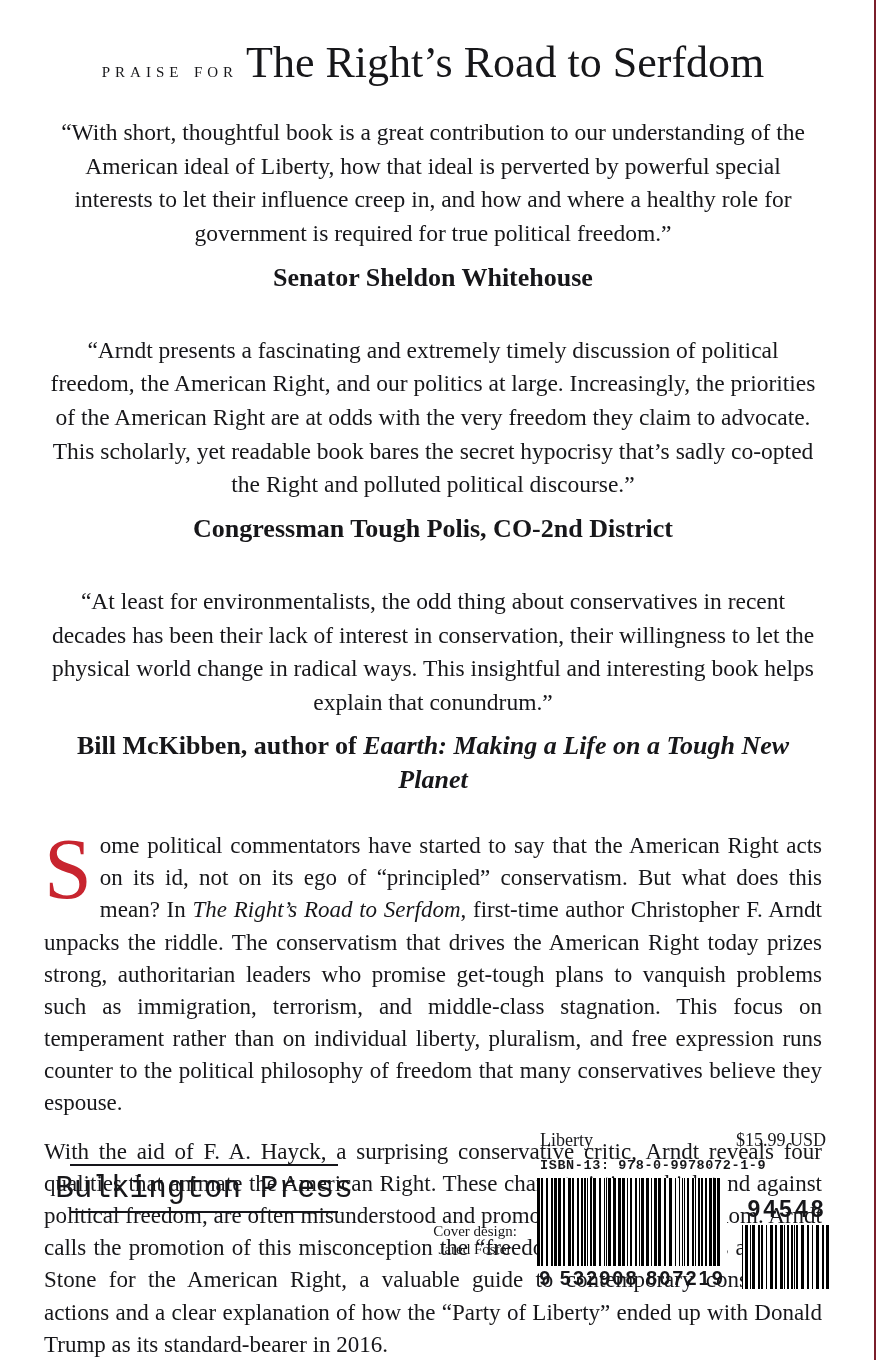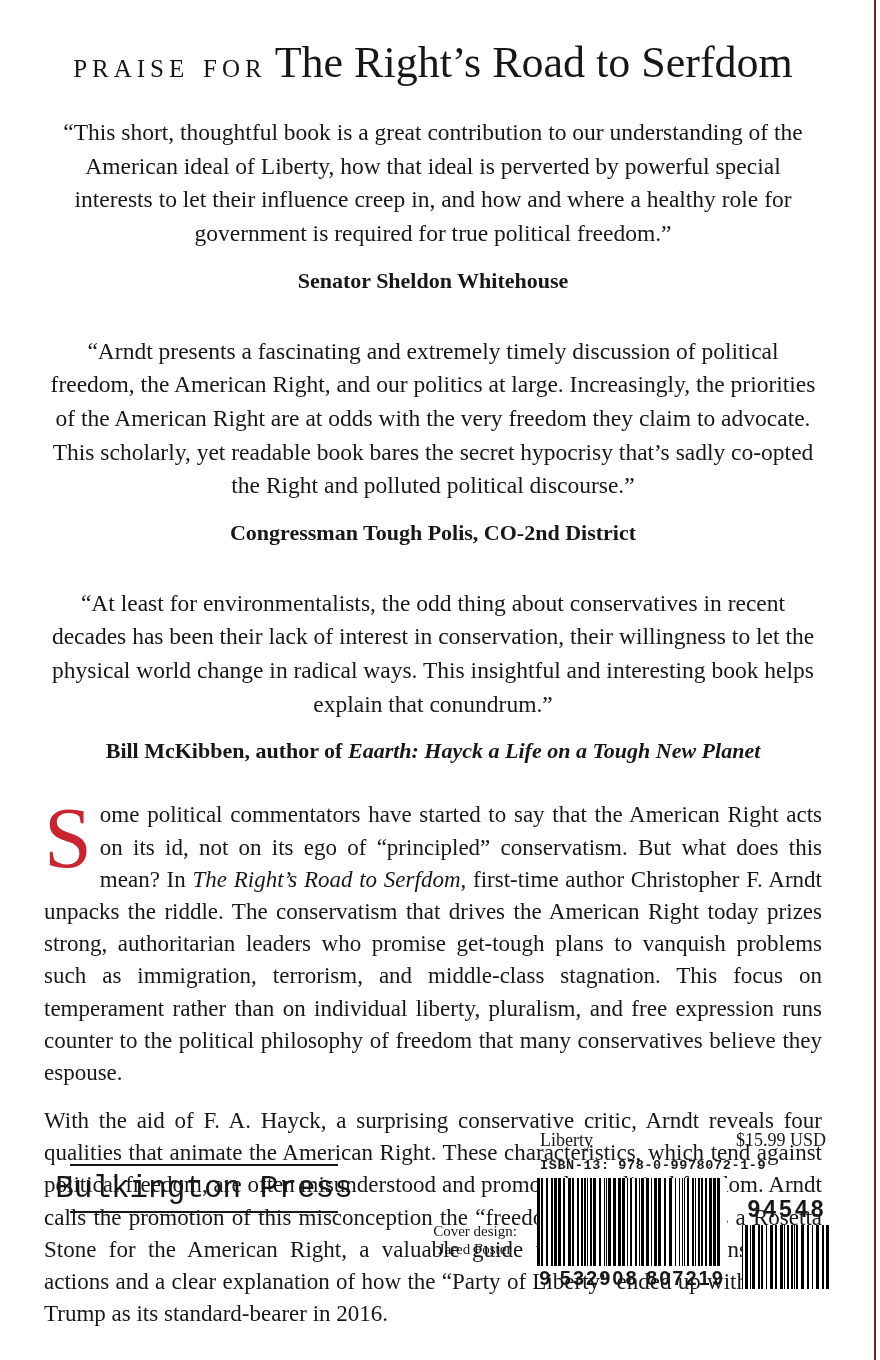--- a/index.html
+++ b/index.html
@@ -39,21 +39,21 @@
 
   
   .praise-header {
     margin: 0;
     padding-top: 40px;
     text-align: center;
     white-space: nowrap;
     line-height: 1.05;
   }
   .praise-label {
-    font-size: 35px;
+    font-size: 22px;
     letter-spacing: 5px;
     font-variant: small-caps;
     text-transform: lowercase;
     font-weight: 400;
     vertical-align: baseline;
   }
   .book-title-head {
     font-size: 44px;
     letter-spacing: 0px;
     font-weight: 400;
@@ -69,23 +69,23 @@
   .quote-block.q3 { margin-top: 40px; }
 
   .quote-text {
     font-size: 23.5px;
     line-height: 1.43;
     margin: 0;
     padding: 0 4px;
   }
   .quote-attr {
     font-weight: bold;
-    font-size: 22px;
+    font-size: 26px;
     line-height: 1.28;
-    margin: 16px 0 0 0;
+    margin: 10px 0 0 0;
   }
   .quote-attr .work-italic {
     font-style: italic;
   }
 
   
   .body-section {
     margin-top: 34px;
   }
   .body-par {
@@ -237,32 +237,32 @@
   <div id="spine-edge"></div>
 
   <div id="content">
 
     <h1 class="praise-header">
       <span class="praise-label">Praise for</span>
       <span class="book-title-head">The Right’s Road to Serfdom</span>
     </h1>
 
     <div class="quote-block q1">
-      <p class="quote-text">“This short, thoughtful book is a great contribution to our understanding of the American ideal of Liberty, how that ideal is perverted by powerful special interests to let their influence creep in, and how and where a healthy role for government is required for true political freedom.”</p>
+      <p class="quote-text">“With short, thoughtful book is a great contribution to our understanding of the American ideal of Liberty, how that ideal is perverted by powerful special interests to let their influence creep in, and how and where a healthy role for government is required for true political freedom.”</p>
       <p class="quote-attr">Senator Sheldon Whitehouse</p>
     </div>
 
     <div class="quote-block q2">
       <p class="quote-text">“Arndt presents a fascinating and extremely timely discussion of political freedom, the American Right, and our politics at large. Increasingly, the priorities of the American Right are at odds with the very freedom they claim to advocate. This scholarly, yet readable book bares the secret hypocrisy that’s sadly co-opted the Right and polluted political discourse.”</p>
       <p class="quote-attr">Congressman Tough Polis, CO-2nd District</p>
     </div>
 
     <div class="quote-block q3">
       <p class="quote-text">“At least for environmentalists, the odd thing about conservatives in recent decades has been their lack of interest in conservation, their willingness to let the physical world change in radical ways. This insightful and interesting book helps explain that conundrum.”</p>
-      <p class="quote-attr"><span>Bill McKibben, author of </span><span class="work-italic">Eaarth: Hayck a Life on a Tough New Planet</span></p>
+      <p class="quote-attr"><span>Bill McKibben, author of </span><span class="work-italic">Eaarth: Making a Life on a Tough New Planet</span></p>
     </div>
 
     <div class="body-section">
       <p class="body-par"><span class="dropcap">S</span><span>ome political commentators have started to say that the American Right acts on its id, not on its ego of “principled” conservatism. But what does this mean? In </span><span class="title-italic">The Right’s Road to Serfdom</span><span>, first-time author Christopher F. Arndt unpacks the riddle. The conservatism that drives the American Right today prizes strong, authoritarian leaders who promise get-tough plans to vanquish problems such as immigration, terrorism, and middle-class stagnation. This focus on temperament rather than on individual liberty, pluralism, and free expression runs counter to the political philosophy of freedom that many conservatives believe they espouse.</span></p>
       <p class="body-par">With the aid of F. A. Hayck, a surprising conservative critic, Arndt reveals four qualities that animate the American Right. These characteristics, which tend against political freedom, are often misunderstood and promoted as political freedom. Arndt calls the promotion of this misconception the “freedom fraud.” He offers a Rosetta Stone for the American Right, a valuable guide to contemporary conservative actions and a clear explanation of how the “Party of Liberty” ended up with Donald Trump as its standard-bearer in 2016.</p>
     </div>
 
   </div>
 
   <div class="footer">

